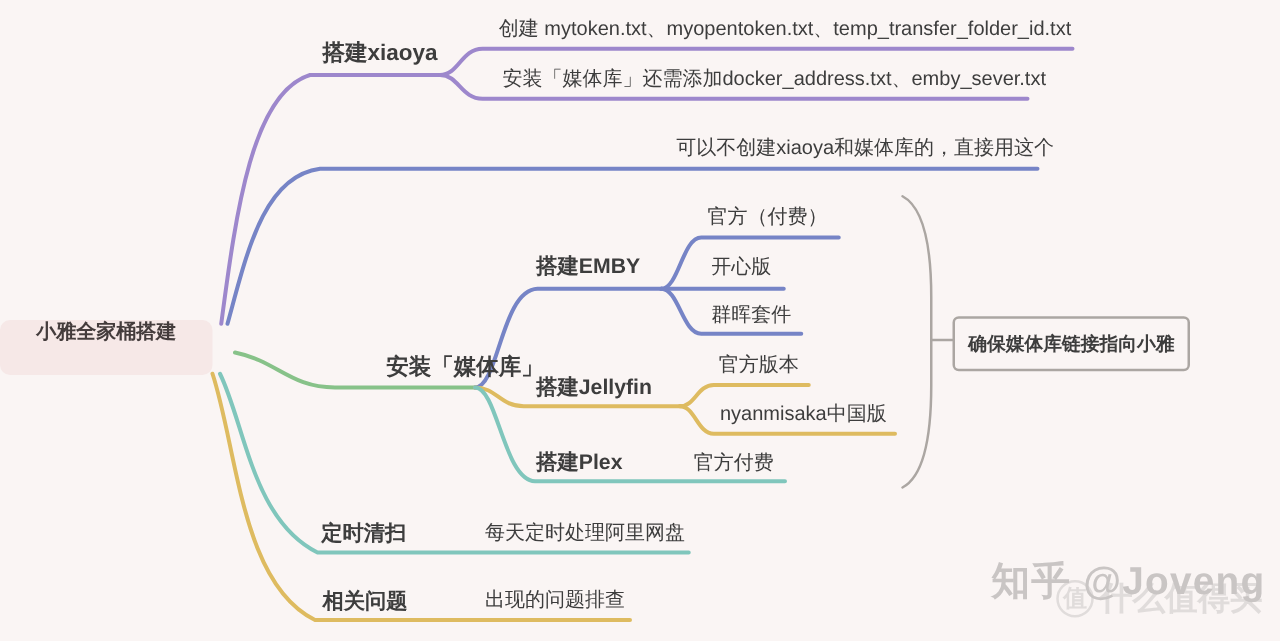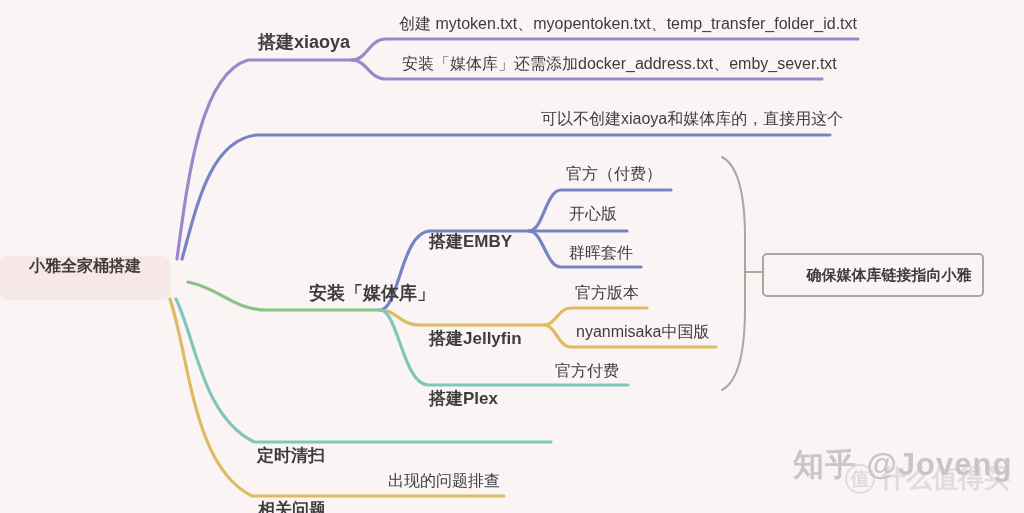--- a/index.html
+++ b/index.html
@@ -11,21 +11,21 @@
   body{font-family:"Liberation Sans","DejaVu Sans",sans-serif;}
   #canvas{position:relative;width:1024px;height:513px;background:var(--bg);overflow:hidden;}
   #wires{position:absolute;left:0;top:0;width:1024px;height:513px;}
   #wires path{fill:none;stroke-linecap:round;stroke-linejoin:round;}
   .lw3{stroke-width:3.2px;}
   .lw2{stroke-width:2px;}
   .lp{stroke:var(--purple);} .li{stroke:var(--indigo);} .lg{stroke:var(--green);}
   .lo{stroke:var(--gold);} .lt{stroke:var(--teal);} .lx{stroke:var(--gray);}
   .node{position:absolute;white-space:nowrap;color:var(--nodeText);line-height:1.2;}
   .parent{font-weight:600;font-size:18px;}
-  .sub{font-weight:600;font-size:17px;margin-top:29px;}
+  .sub{font-weight:600;font-size:17px;}
   .child{font-weight:400;font-size:16px;}
   #n-root{left:0;top:256px;width:170px;height:44px;background:var(--rootBg);
     border-radius:8px;display:flex;align-items:flex-start;justify-content:center;
     font-size:16px;font-weight:700;color:var(--rootText);}
   #n-xiaoya{left:258px;top:32px;}
   #n-xiaoya-f1{left:399px;top:14px;}
   #n-xiaoya-f2{left:402px;top:54px;text-align:right;}
   #n-tvbox{left:258px;top:107px;}
   #n-tvbox-c{left:541px;top:109px;}
   #n-media{left:261px;top:283px;margin-left:48px;}
@@ -38,21 +38,21 @@
   #n-jf-nyan{left:576px;top:322px;}
   #n-plex{left:429px;top:360px;}
   #n-plex-official{left:555px;top:361px;}
   #n-clean{left:257px;top:417px;}
   #n-clean-c{left:388px;top:417px;}
   #n-issues{left:258px;top:471px;}
   #n-issues-c{left:388px;top:471px;}
   #annotation{position:absolute;left:762px;top:253px;width:186px;height:40px;
     border:2px solid var(--gray);border-radius:5px;background:var(--bg);
     display:flex;align-items:center;justify-content:center;
-    font-size:15px;font-weight:600;color:var(--nodeText);white-space:nowrap;padding-left:32px;}
+    font-size:15px;font-weight:600;color:var(--nodeText);white-space:nowrap;}
   .wm{position:absolute;white-space:nowrap;font-weight:600;}
   #wm-zhihu{left:793px;top:444px;font-size:31px;color:var(--wm1);letter-spacing:1px;z-index:3;}
   #wm-smzdm{left:845px;top:461px;font-size:26px;color:var(--wm2);display:flex;
     align-items:center;gap:5px;z-index:2;}
   #wm-smzdm .badge{width:30px;height:30px;border:2.5px solid var(--wm2);border-radius:50%;
     display:flex;align-items:center;justify-content:center;font-size:19px;box-sizing:border-box;}
 </style>
 </head>
 <body>
 
@@ -105,20 +105,21 @@
   <div class="node child" id="n-emby-syno">群晖套件</div>
 
   <div class="node sub" id="n-jellyfin">搭建Jellyfin</div>
   <div class="node child" id="n-jf-official">官方版本</div>
   <div class="node child" id="n-jf-nyan">nyanmisaka中国版</div>
 
   <div class="node sub" id="n-plex">搭建Plex</div>
   <div class="node child" id="n-plex-official">官方付费</div>
 
   <div class="node sub" id="n-clean">定时清扫</div>
+  <div class="node child" id="n-clean-c">每天定时处理阿里网盘</div>
 
   <div class="node sub" id="n-issues">相关问题</div>
   <div class="node child" id="n-issues-c">出现的问题排查</div>
 
   <div id="annotation">
     <span>确保媒体库链接指向小雅</span>
   </div>
 
   <div class="wm" id="wm-smzdm">
     <span class="badge">值</span>

